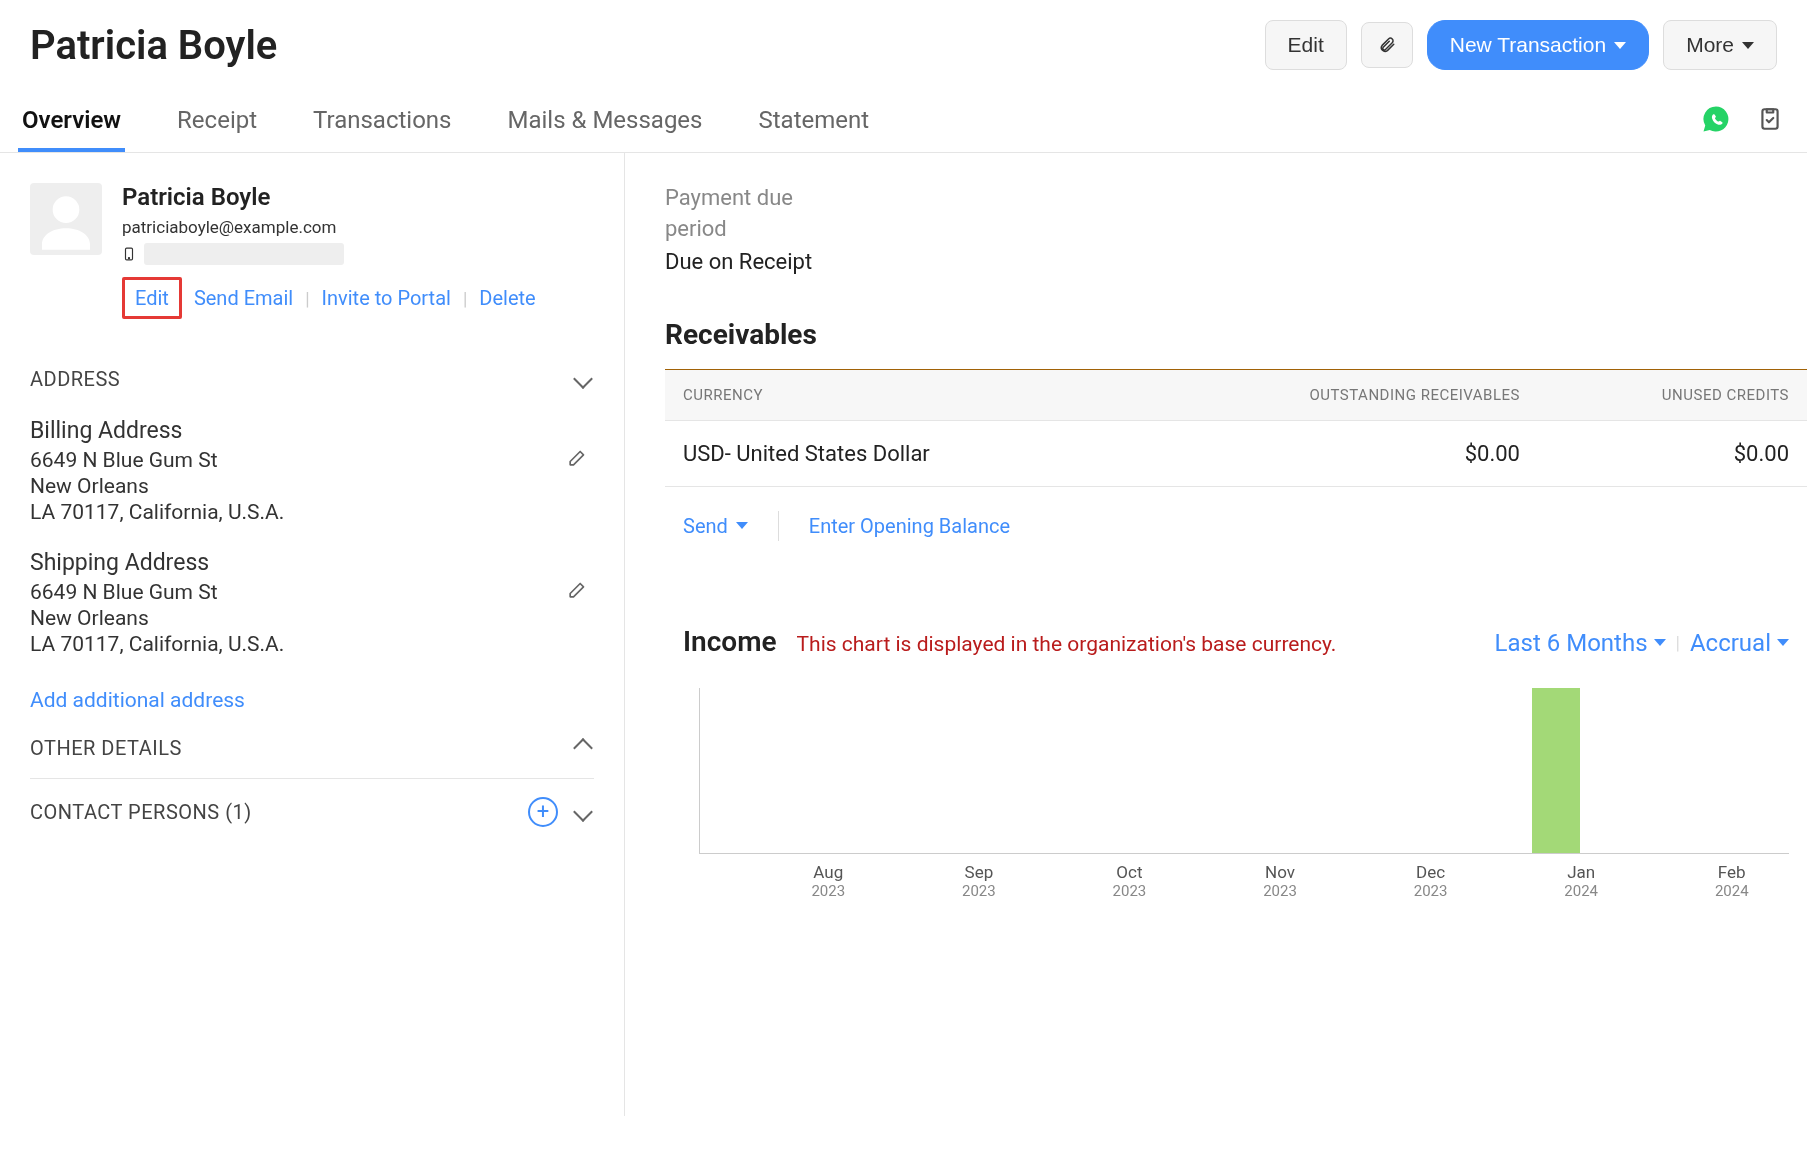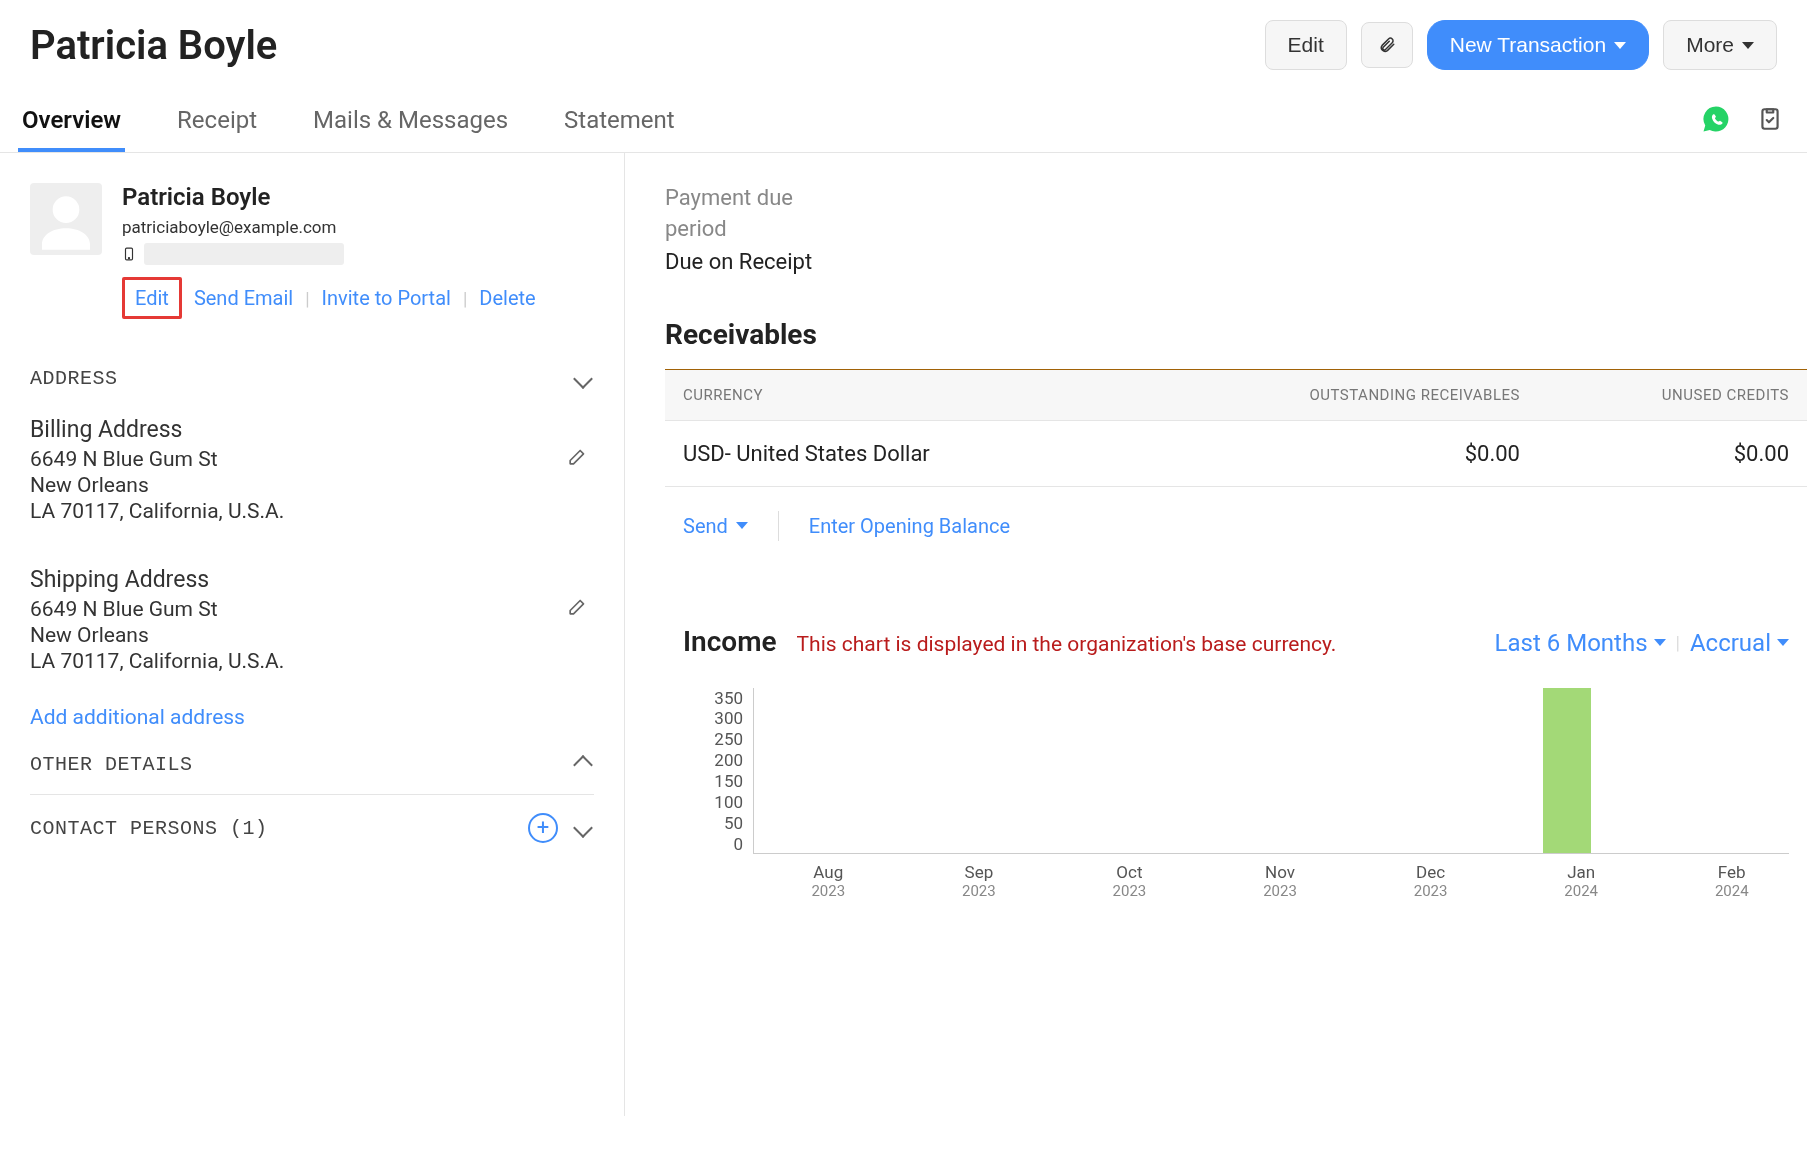--- a/index.html
+++ b/index.html
@@ -97,21 +97,21 @@
   .section {
     margin-top: 40px;
   }
   .section-header {
     display: flex; align-items: center; justify-content: space-between;
     padding: 8px 4px 16px 0;
     cursor: pointer;
     border-bottom: 0;
   }
   .section-header.bordered { border-bottom: 1px solid #e5e5e5; padding-bottom: 18px; margin-top: 16px; }
-  .section-title { font-size: 20px; color: #444; letter-spacing: .5px; font-family: Liberation Mono, monospace; }
+  .section-title { font-size: 20px; color: #444; letter-spacing: .5px; }
   .chev { width: 14px; height: 14px; border-right: 2px solid #666; border-bottom: 2px solid #666; transform: rotate(45deg); }
   .chev.up { transform: rotate(-135deg); }
 
   .addr-block { margin-top: 10px; position: relative; }
   .addr-label { font-size: 23px; color: #333; margin-bottom: 4px; }
   .addr-line { font-size: 21px; color: #333; margin-bottom: 2px; }
   .pencil-btn {
     position: absolute; right: 4px; top: 28px;
     width: 28px; height: 28px; display:flex; align-items:center; justify-content:center;
     cursor:pointer; color:#666;
@@ -204,20 +204,21 @@
     <button class="btn">
       <span>More</span>
       <span class="caret-down"></span>
     </button>
   </div>
 </div>
 
 <div class="tabs-row">
   <div class="tab active">Overview</div>
   <div class="tab">Receipt</div>
+  <div class="tab">Transactions</div>
   <div class="tab">Mails &amp; Messages</div>
   <div class="tab">Statement</div>
   <div class="tabs-right-icons">
     <span>
       <svg width="30" height="30" viewBox="0 0 24 24" fill="#25D366">
           <path d="M12 2a10 10 0 00-8.6 15.1L2 22l5-1.3A10 10 0 1012 2zm5.2 13.4c-.2.6-1.2 1.1-1.7 1.2-.5.1-1 .1-1.6-.1-2.5-.8-4.2-2.5-5-5-.2-.6-.2-1.1-.1-1.6.1-.5.6-1.5 1.2-1.7.3-.1.6-.1.8.1l1 1.5c.1.2.1.4 0 .6l-.5.8c-.1.2-.1.4 0 .6.5.9 1.3 1.7 2.2 2.2.2.1.4.1.6 0l.8-.5c.2-.1.4-.1.6 0l1.5 1c.2.2.3.5.2.9z"></path>
         </svg>
     </span>
     <span>
       <svg width="26" height="30" viewBox="0 0 24 24" fill="none" stroke="#555" stroke-width="2" stroke-linecap="round" stroke-linejoin="round">
@@ -270,21 +271,21 @@
         <div class="addr-line">6649 N Blue Gum St</div>
         <div class="addr-line">New Orleans</div>
         <div class="addr-line">LA 70117, California, U.S.A.</div>
         <div class="pencil-btn">
           <svg width="20" height="20" viewBox="0 0 24 24" fill="none" stroke="#666" stroke-width="2" stroke-linecap="round" stroke-linejoin="round">
               <path d="M17 3l4 4-12 12H5v-4L17 3z"></path>
             </svg>
         </div>
       </div>
 
-      <div class="addr-block" style="margin-top:43px;">
+      <div class="addr-block" style="margin-top:25px;">
         <div class="addr-label">Shipping Address</div>
         <div class="addr-line">6649 N Blue Gum St</div>
         <div class="addr-line">New Orleans</div>
         <div class="addr-line">LA 70117, California, U.S.A.</div>
         <div class="pencil-btn">
           <svg width="20" height="20" viewBox="0 0 24 24" fill="none" stroke="#666" stroke-width="2" stroke-linecap="round" stroke-linejoin="round">
               <path d="M17 3l4 4-12 12H5v-4L17 3z"></path>
             </svg>
         </div>
       </div>
@@ -352,30 +353,20 @@
         </span>
         <span class="vsep2">|</span>
         <span class="income-dd">
           <span>Accrual</span>
           <span class="caret-down" style="border-top-color:#408dfb;"></span>
         </span>
       </span>
     </div>
 
     <div class="chart-wrap">
-      <div class="y-axis" id="y-axis">
-          <div>350</div>
-          <div>300</div>
-          <div>250</div>
-          <div>200</div>
-          <div>150</div>
-          <div>100</div>
-          <div>50</div>
-          <div>0</div>
-        </div>
       <div class="plot">
         <div class="bars-row" id="bars-row">
             <div class="bar-slot"></div>
             <div class="bar-slot"></div>
             <div class="bar-slot"></div>
             <div class="bar-slot"></div>
             <div class="bar-slot"></div>
             <div class="bar-slot">
               <div class="bar" style="height: 100%;"></div>
             </div>

